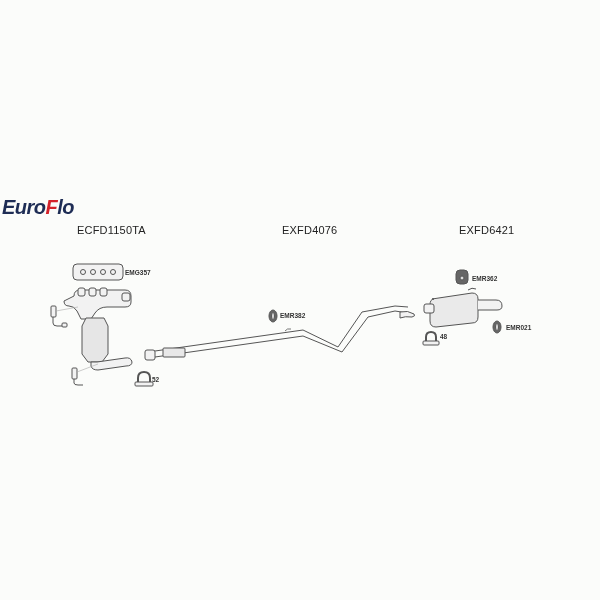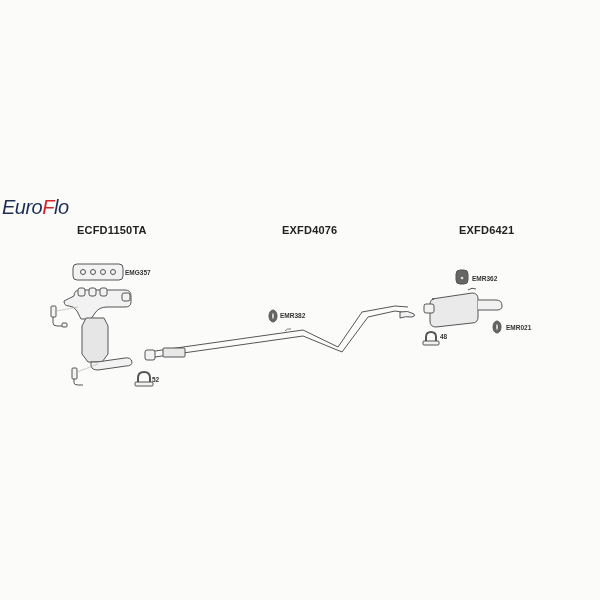--- a/index.html
+++ b/index.html
@@ -4,26 +4,26 @@
   <style>
     html, body { margin: 0; padding: 0; }
     body {
       width: 600px; height: 600px; position: relative; overflow: hidden;
       background: #fbfcfa;
       font-family: "Liberation Sans", sans-serif;
     }
     .logo {
       position: absolute; left: 2px; top: 196px;
       font-family: "Liberation Sans", sans-serif;
-      font-weight: normal; font-style: italic; font-size: 20px;
+      font-weight: bold; font-style: italic; font-size: 20px;
       letter-spacing: -0.5px; color: #1e2d55;
     }
     .logo .f { color: #d4222a; }
     .section-title {
-      position: absolute; font-weight: bold; font-size: 11px; color: #222;
+      position: absolute; font-weight: normal; font-size: 11px; color: #222;
       letter-spacing: 0.2px;
     }
     .part-label {
       position: absolute; font-weight: bold; font-size: 6.5px; color: #333;
     }
     svg.diagram { position: absolute; left: 0; top: 0; }
   </style>
 </head>
 <body>
 

